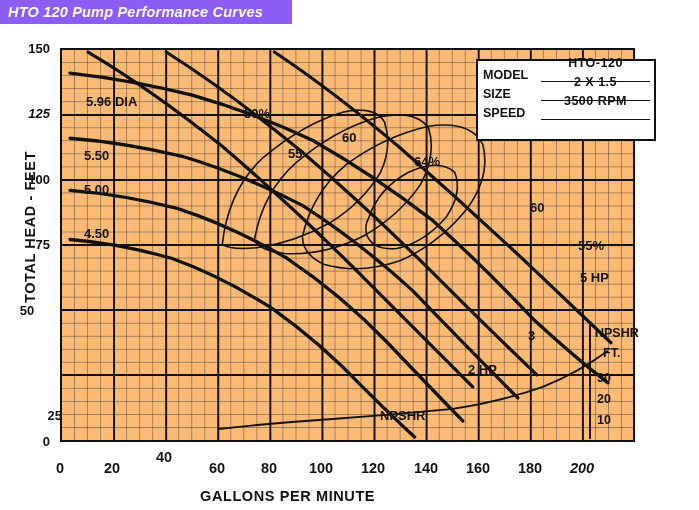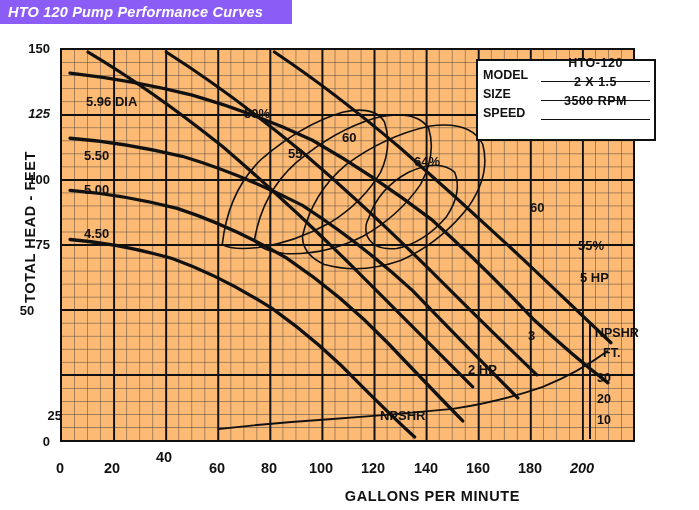--- a/index.html
+++ b/index.html
@@ -30,21 +30,21 @@
   
   .ytick{
     position:absolute;width:46px;text-align:right;font-size:13px;font-weight:bold;
     color:#111;font-family:"Liberation Sans",sans-serif;
   }
   .xtick{
     position:absolute;width:40px;text-align:center;font-size:14.5px;font-weight:bold;
     color:#111;font-family:"Liberation Sans",sans-serif;
   }
   #xlabel{
-    position:absolute;left:200px;top:464px;width:320px;text-align:right;
+    position:absolute;left:200px;top:464px;width:320px;text-align:left;
     font-size:14.5px;font-weight:bold;letter-spacing:0.6px;color:#111;
   }
   #ylabel{
     position:absolute;left:-95px;top:195px;width:250px;text-align:center;
     font-size:14.5px;font-weight:bold;letter-spacing:0.6px;color:#111;
     transform:rotate(-90deg);transform-origin:center center;
   }
 
   
   #info-box{

